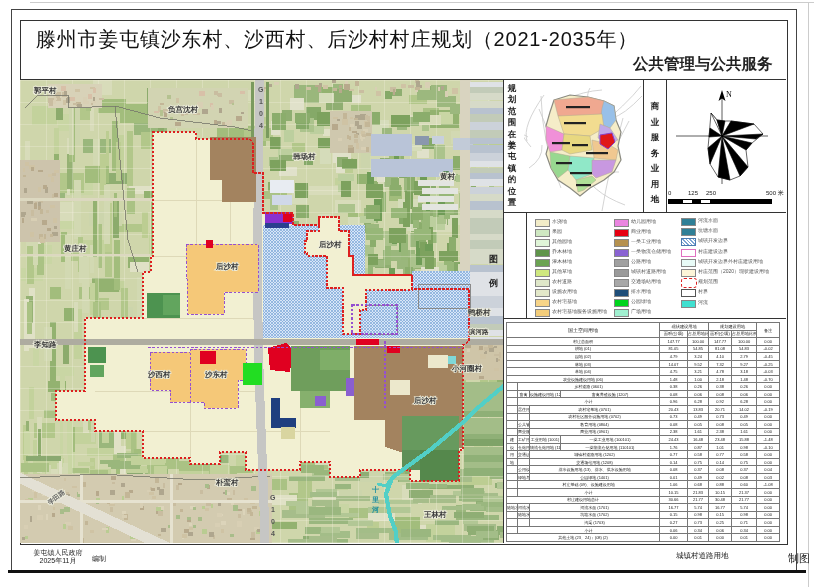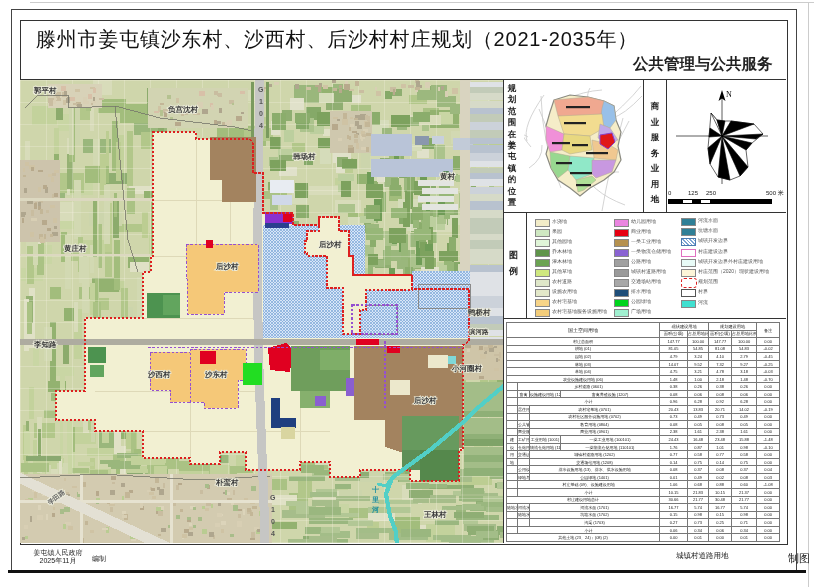--- a/index.html
+++ b/index.html
@@ -1517,21 +1517,21 @@
       <text x="100" y="115">500 米</text>
 </g>
 
 <g>
 <rect x="2" y="119" width="104" height="5" fill="#000"></rect>
 <rect x="17" y="120" width="9" height="3" fill="#fff"></rect>
 <rect x="35" y="120" width="9" height="3" fill="#fff"></rect>
 </g>
 </svg>
 
-<div class="vtext" style="left:508px;top:247px;width:11px;font-size:9px;line-height:16px">图例</div>
+<div class="vtext" style="left:488px;top:247px;width:11px;font-size:9px;line-height:24px">图例</div>
 
 <span style="position:absolute;left:535px;top:219px;width:13px;height:6px;background:#f2ecc8;border:0.5px solid #888"></span>
 <span style="position:absolute;left:552px;top:218px;font-size:5px;color:#555;white-space:nowrap">水浇地</span>
 <span style="position:absolute;left:535px;top:229px;width:13px;height:6px;background:#cfe8c2;border:0.5px solid #888"></span>
 <span style="position:absolute;left:552px;top:228px;font-size:5px;color:#555;white-space:nowrap">果园</span>
 <span style="position:absolute;left:535px;top:239px;width:13px;height:6px;background:#e0f5d8;border:0.5px solid #888"></span>
 <span style="position:absolute;left:552px;top:238px;font-size:5px;color:#555;white-space:nowrap">其他园地</span>
 <span style="position:absolute;left:535px;top:249px;width:13px;height:6px;background:#5f944a;border:0.5px solid #888"></span>
 <span style="position:absolute;left:552px;top:248px;font-size:5px;color:#555;white-space:nowrap">乔木林地</span>
 <span style="position:absolute;left:535px;top:259px;width:13px;height:6px;background:#6ba352;border:0.5px solid #888"></span>

